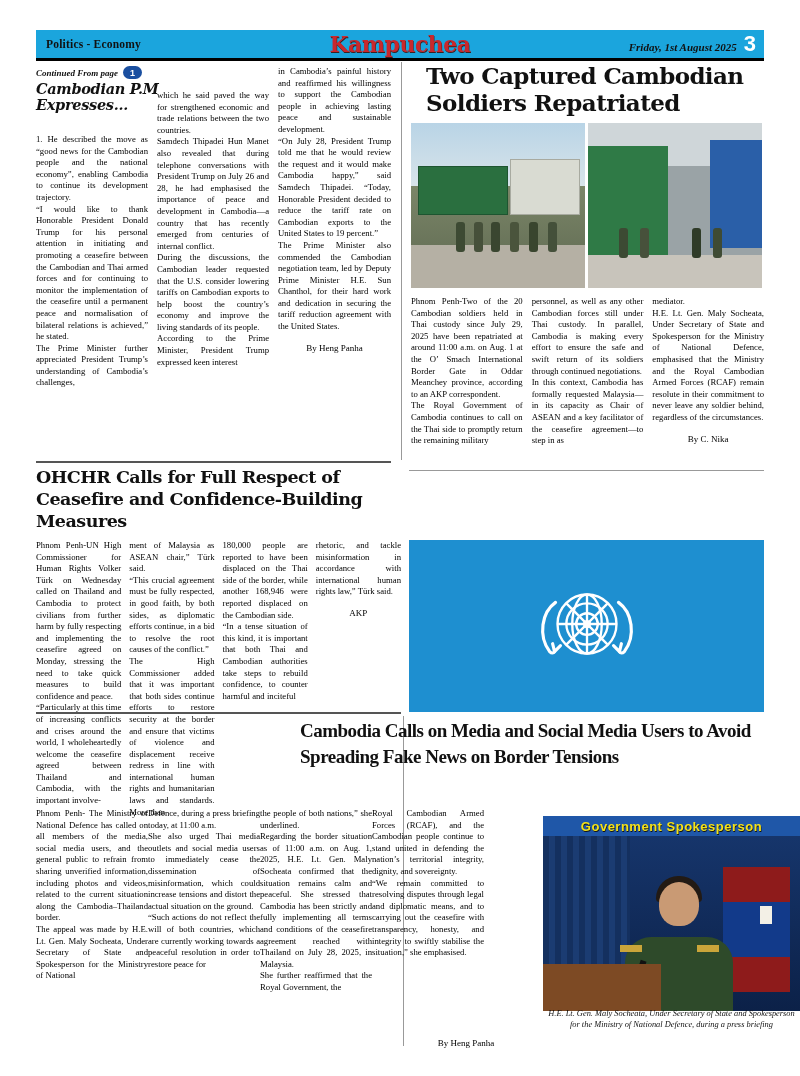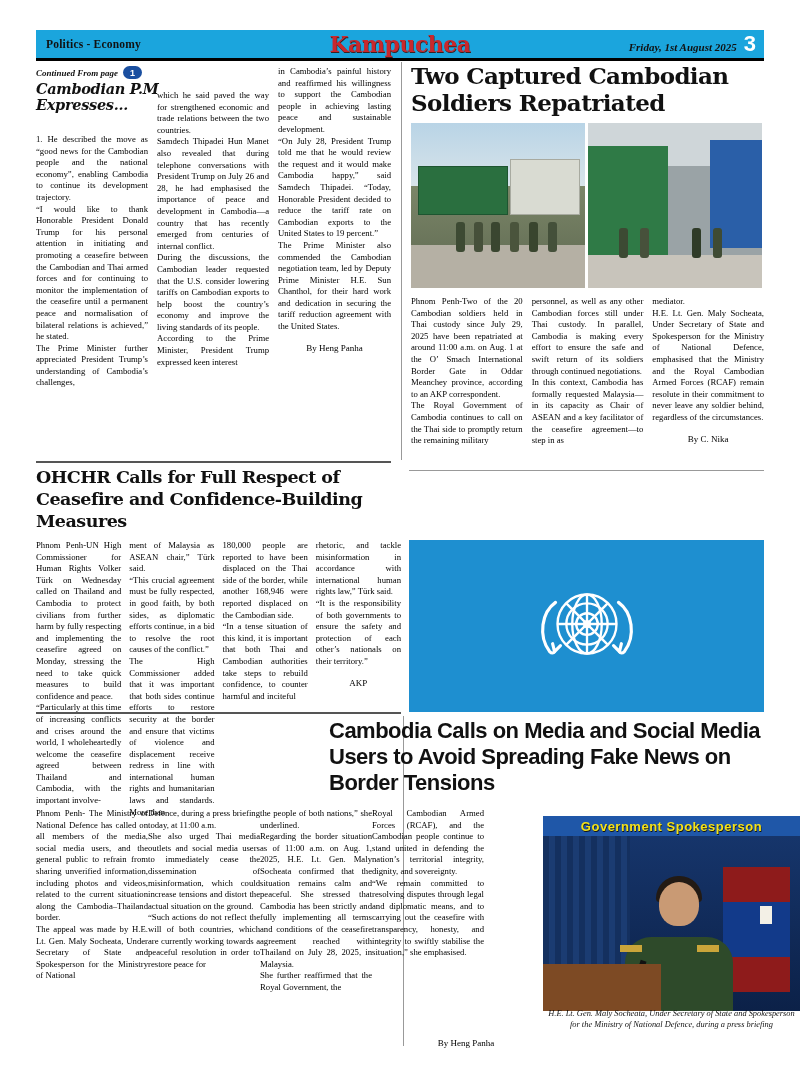--- a/index.html
+++ b/index.html
@@ -158,20 +158,21 @@
     border-left: 1px solid #888;
     padding-left: 9px;
   }
   .head-xl {
     font-family: "DejaVu Serif", serif;
     font-weight: bold;
     font-size: 23px;
     line-height: 27px;
     letter-spacing: -0.6px;
     color: #111;
+    margin-left: 15px;
   }
   .photo-pair {
     display: flex;
     gap: 3px;
     margin-top: 7px;
     height: 165px;
   }
   .photo {
     position: relative;
     overflow: hidden;
@@ -258,26 +259,26 @@
   
   .art-bottom {
     position: absolute;
     left: 36px;
     top: 718px;
     width: 728px;
     height: 330px;
   }
   .bot-head {
     position: absolute;
-    left: 293px;
+    left: 264px;
     top: 0;
     width: 451px;
-    font-family: Liberation Sans, sans-serif;
-    font-weight: bold;
-    font-size: 22px;
+    font-family: Liberation Serif, serif;
+    font-weight: bold;
+    font-size: 19px;
     line-height: 26px;
     letter-spacing: -0.5px;
     color: #111;
   }
   .bot-cols {
     position: absolute;
     left: 0;
     top: 90px;
     display: flex;
     gap: 0;
@@ -457,21 +458,20 @@
         <p>ment of Malaysia as ASEAN chair,” Türk said.</p>
         <p>“This crucial agreement must be fully respected, in good faith, by both sides, as diplomatic efforts continue, in a bid to resolve the root causes of the conflict.”</p>
         <p>The High Commissioner added that it was important that both sides continue efforts to restore security at the border and ensure that victims of violence and displacement receive redress in line with international human rights and humanitarian laws and standards. More than</p>
       </div>
       <div class="body-col">
         <p>180,000 people are reported to have been displaced on the Thai side of the border, while another 168,946 were reported displaced on the Cambodian side.</p>
         <p>“In a tense situation of this kind, it is important that both Thai and Cambodian authorities take steps to rebuild confidence, to counter harmful and inciteful</p>
       </div>
       <div class="body-col">
         <p>rhetoric, and tackle misinformation in accordance with international human rights law,” Türk said.</p>
-        <p>“It is the responsibility of both governments to ensure the safety and protection of each other’s nationals on their territory.”</p>
         <div class="byline">AKP</div>
       </div>
     </div>
   </div>
 
   <div class="un-panel">
     <svg class="un-emblem" viewBox="0 0 120 120">
       <g fill="none" stroke="#ffffff" stroke-width="2.4">
         <circle cx="60" cy="58" r="30"></circle>
         <circle cx="60" cy="58" r="21"></circle>

